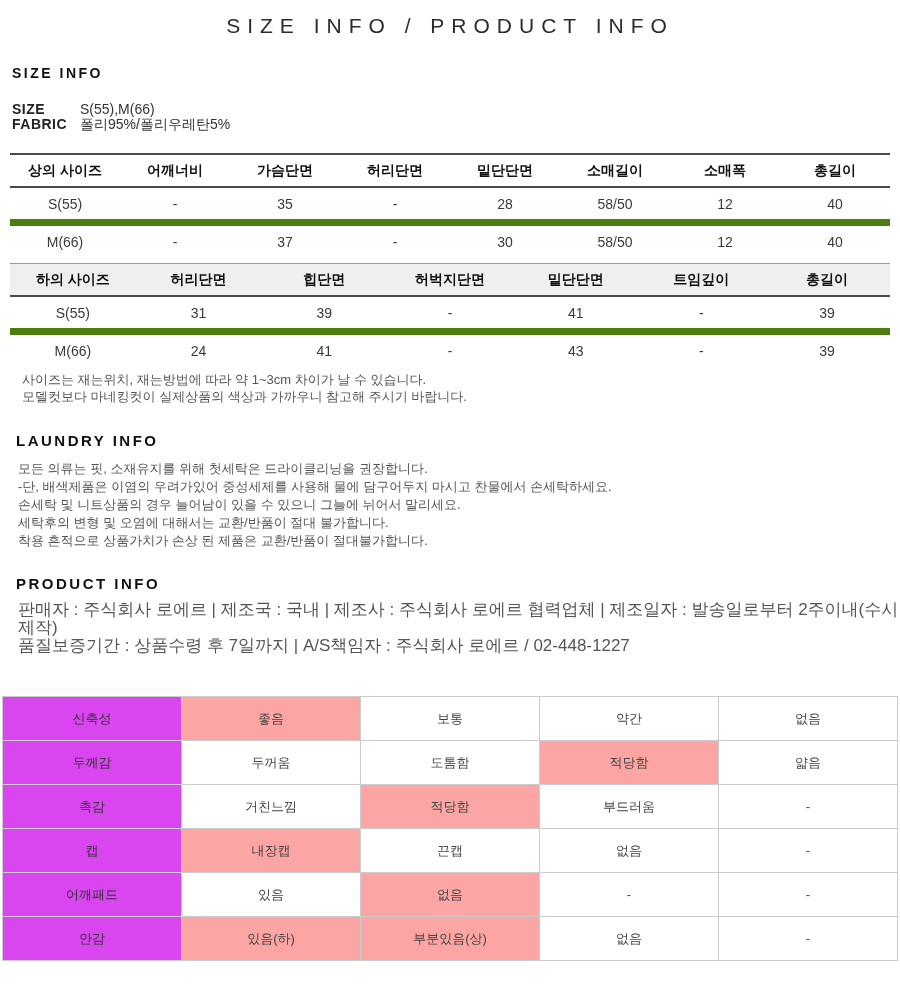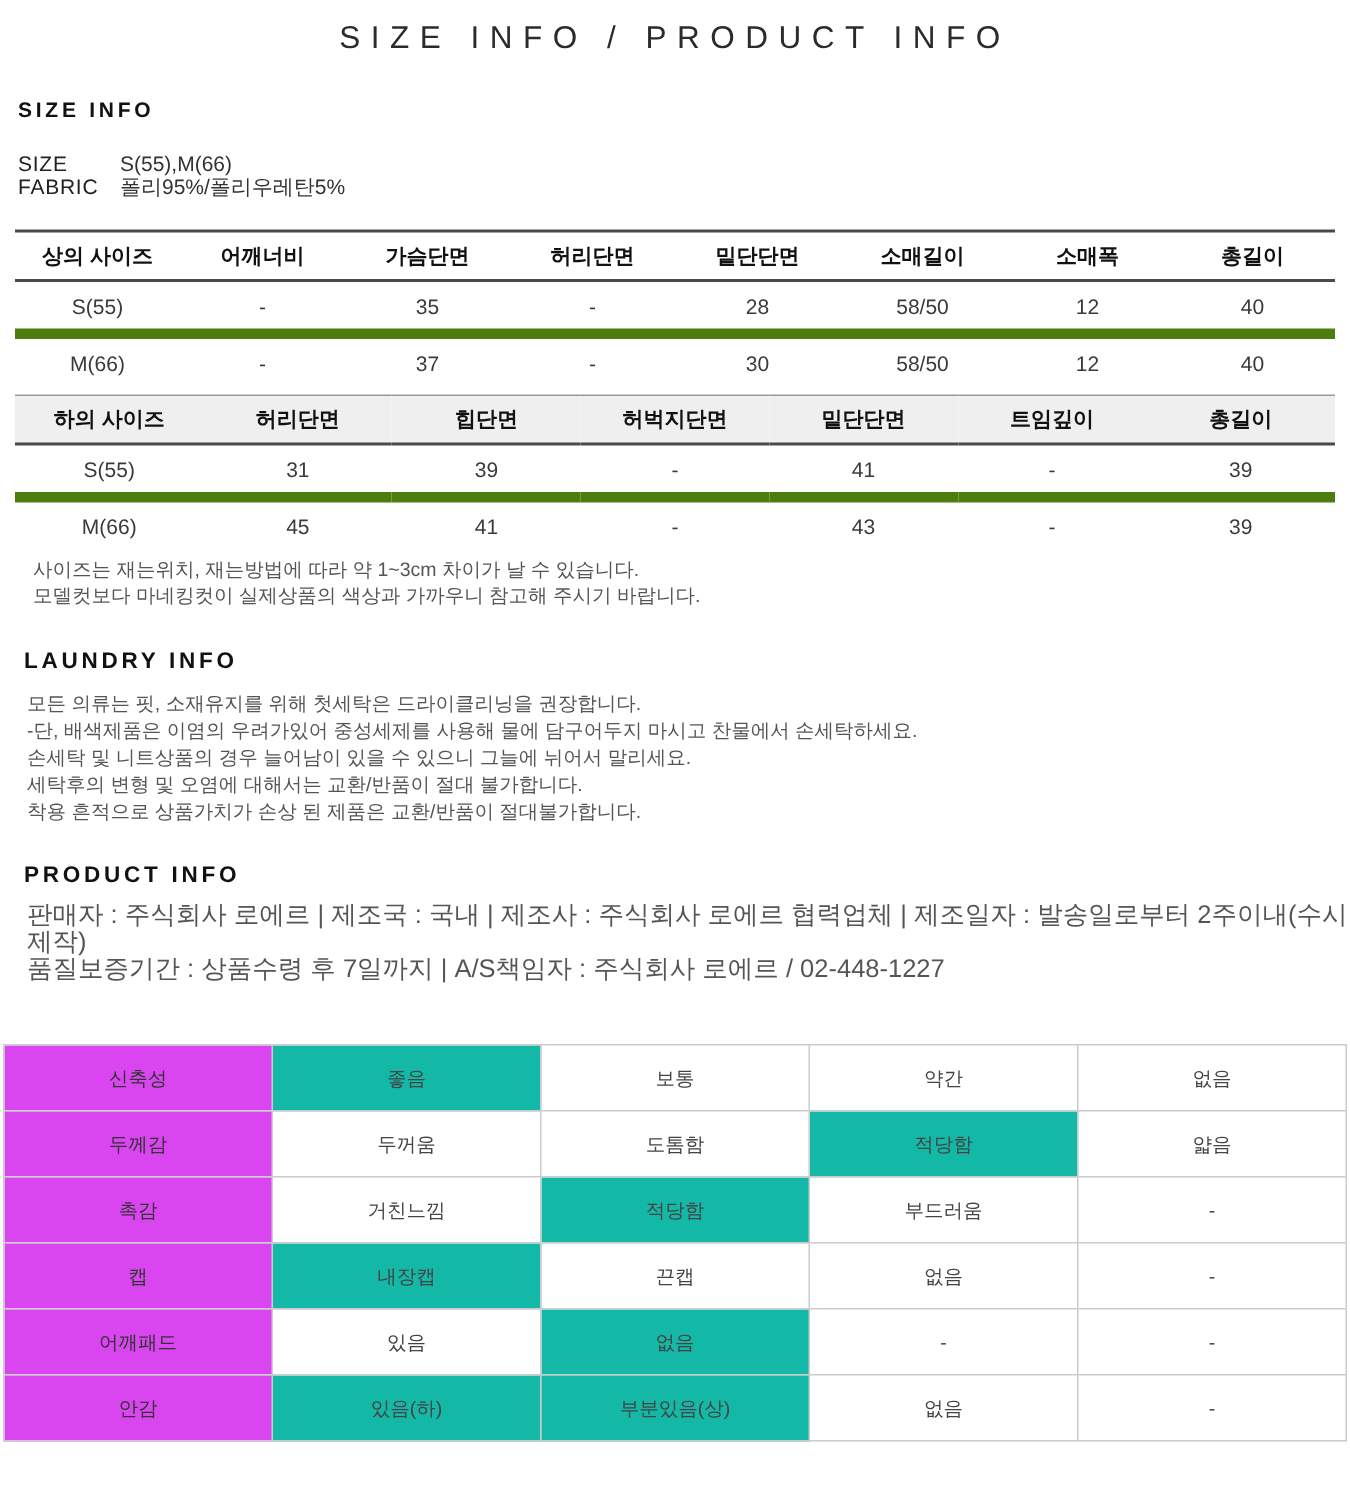--- a/index.html
+++ b/index.html
@@ -20,21 +20,21 @@
   }
   .section-heading{
     font-size:14px;
     font-weight:bold;
     letter-spacing:2.5px;
     color:#111;
   }
   .size-heading{margin:27px 0 0 12px;}
   .meta-block{margin:21px 0 0 12px;font-size:14px;line-height:15px;}
   .meta-row{display:flex;}
-  .meta-label{width:68px;font-weight:normal;color:#222;letter-spacing:0.5px;}
+  .meta-label{width:68px;font-weight:bold;color:#222;letter-spacing:0.5px;}
   .meta-value{color:#333;}
 
   table.size-table{
     width:880px;
     margin:0 auto;
     border-collapse:collapse;
     table-layout:fixed;
     font-size:14px;
     color:#333;
   }
@@ -76,21 +76,21 @@
   }
   table.attr-table td{
     height:43px;
     text-align:center;
     vertical-align:middle;
     border:1px solid #cccccc;
     padding:0;
     background:#ffffff;
   }
   table.attr-table td.attr-label{background:#d946ef;color:#333;}
-  table.attr-table td.selected{background:#14b8a6;}
+  table.attr-table td.selected{background:#fca5a5;}
 </style>
 </head>
 <body>
 
 <div class="page-title">SIZE INFO / PRODUCT INFO</div>
 
 <div class="section-heading size-heading">SIZE INFO</div>
 
 <div class="meta-block">
   <div class="meta-row">
@@ -157,21 +157,21 @@
         <td>S(55)</td>
         <td>31</td>
         <td>39</td>
         <td>-</td>
         <td>41</td>
         <td>-</td>
         <td>39</td>
       </tr>
       <tr>
         <td>M(66)</td>
-        <td>45</td>
+        <td>24</td>
         <td>41</td>
         <td>-</td>
         <td>43</td>
         <td>-</td>
         <td>39</td>
       </tr>
     </tbody>
   </table>
 
 <div class="notes-block">

